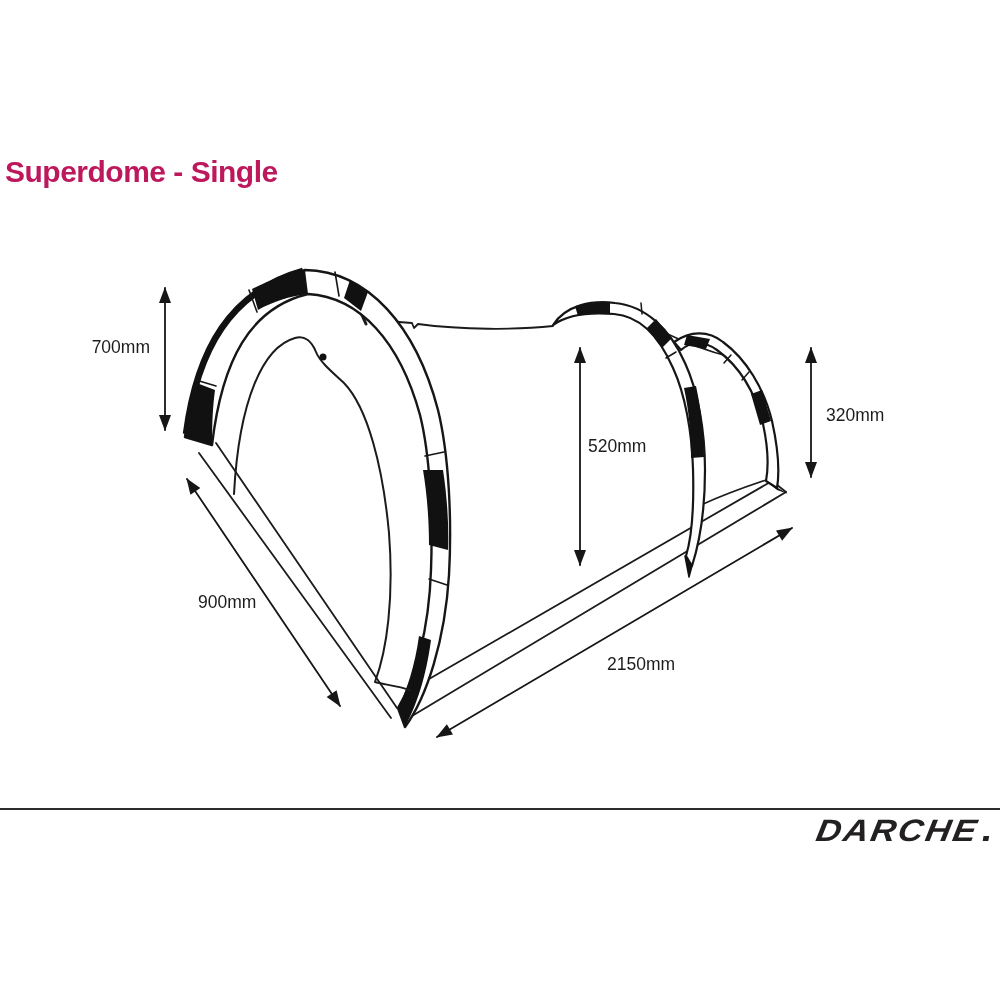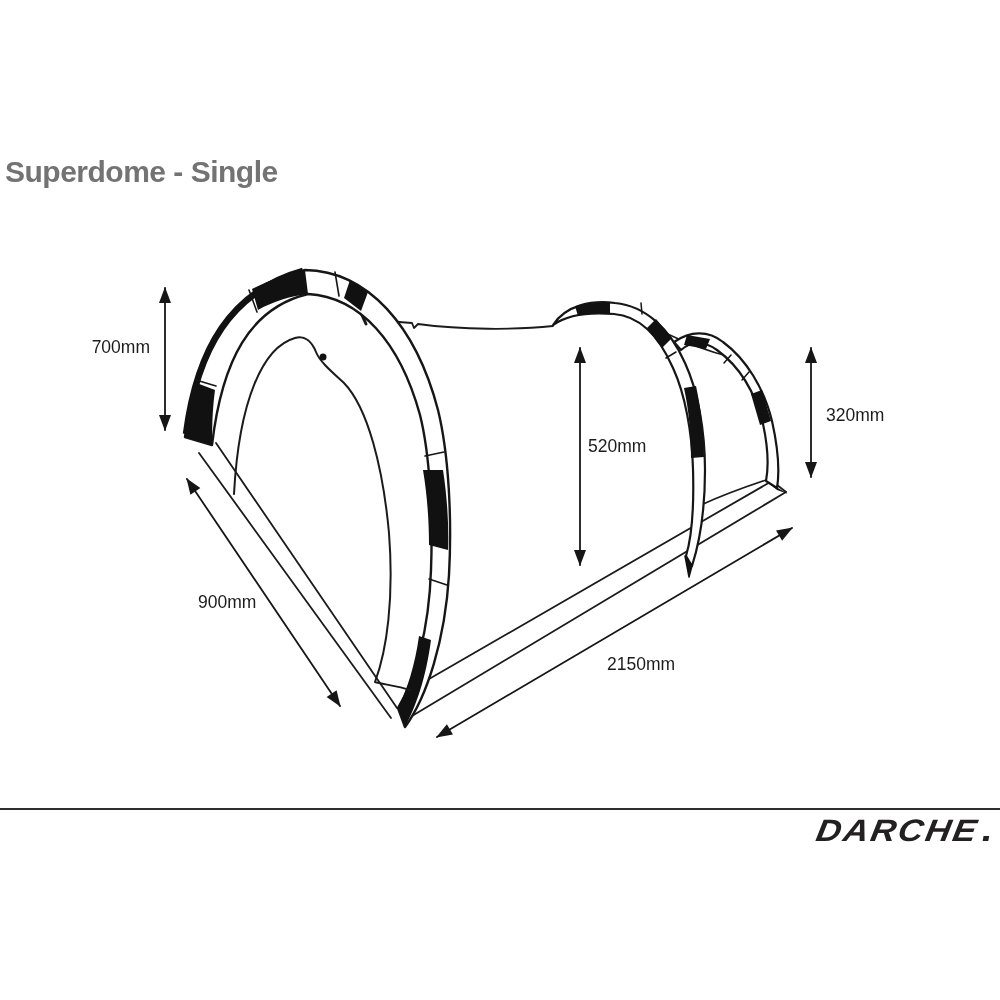--- a/index.html
+++ b/index.html
@@ -1,19 +1,19 @@
 <!DOCTYPE html>
 <html><head>
 <meta charset="utf-8">
 <style>
   html,body{margin:0;padding:0;background:#ffffff;}
   #page{position:relative;width:1000px;height:1000px;background:#ffffff;overflow:hidden;
         font-family:"Liberation Sans", sans-serif;color:#111;}
   #title{position:absolute;left:5px;top:155px;font-size:30px;font-weight:700;
-         letter-spacing:-0.5px;color:#737373;white-space:nowrap;}
+         letter-spacing:-0.5px;color:#be185d;white-space:nowrap;}
   #diagram-svg{position:absolute;left:0;top:0;}
   .dim-label{font-family:"Liberation Sans", sans-serif;font-size:17.5px;fill:#1c1c1c;}
   #divider{position:absolute;left:0;top:808px;width:1000px;height:2px;background:#2d2d2d;}
   #brand{position:absolute;top:813px;right:10px;height:36px;display:flex;align-items:center;
          transform:skewX(-10deg) scaleX(1.12);transform-origin:right center;}
   #brand .brand-text{font-size:31px;font-weight:700;font-style:italic;letter-spacing:2px;
          color:#232021;white-space:nowrap;}
   #brand .brand-dot{display:inline-block;width:5px;height:5px;background:#232021;
          margin-left:5px;margin-top:14px;}
 </style>

